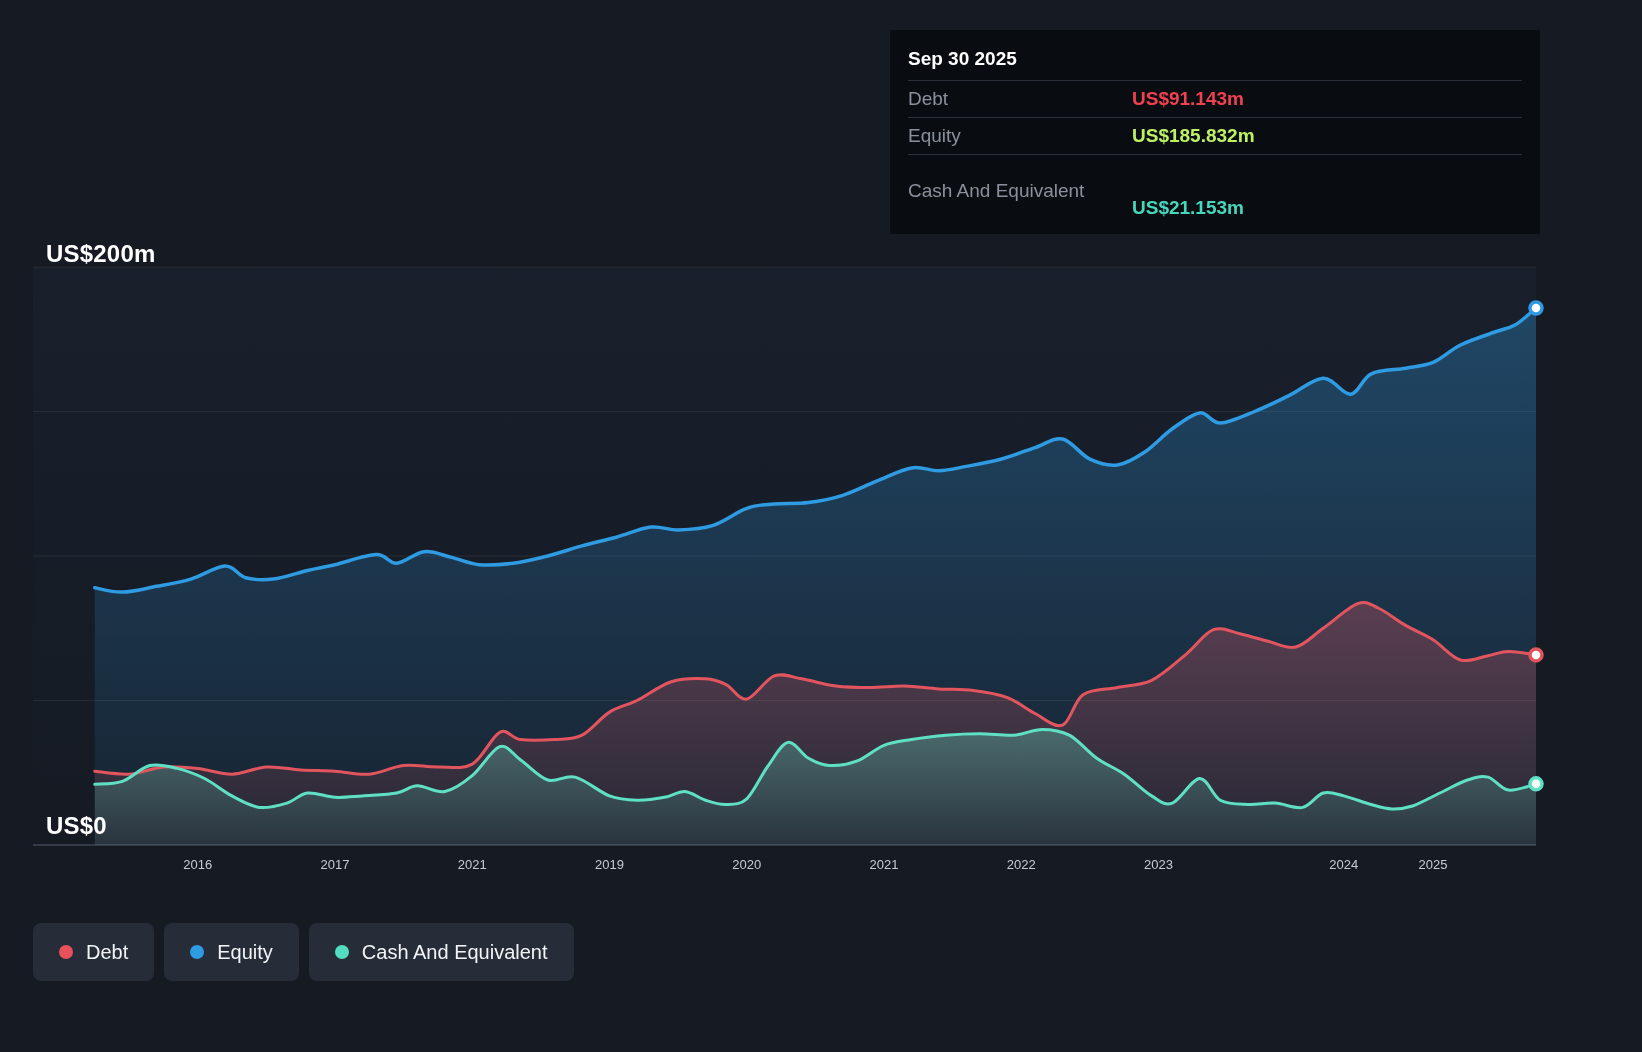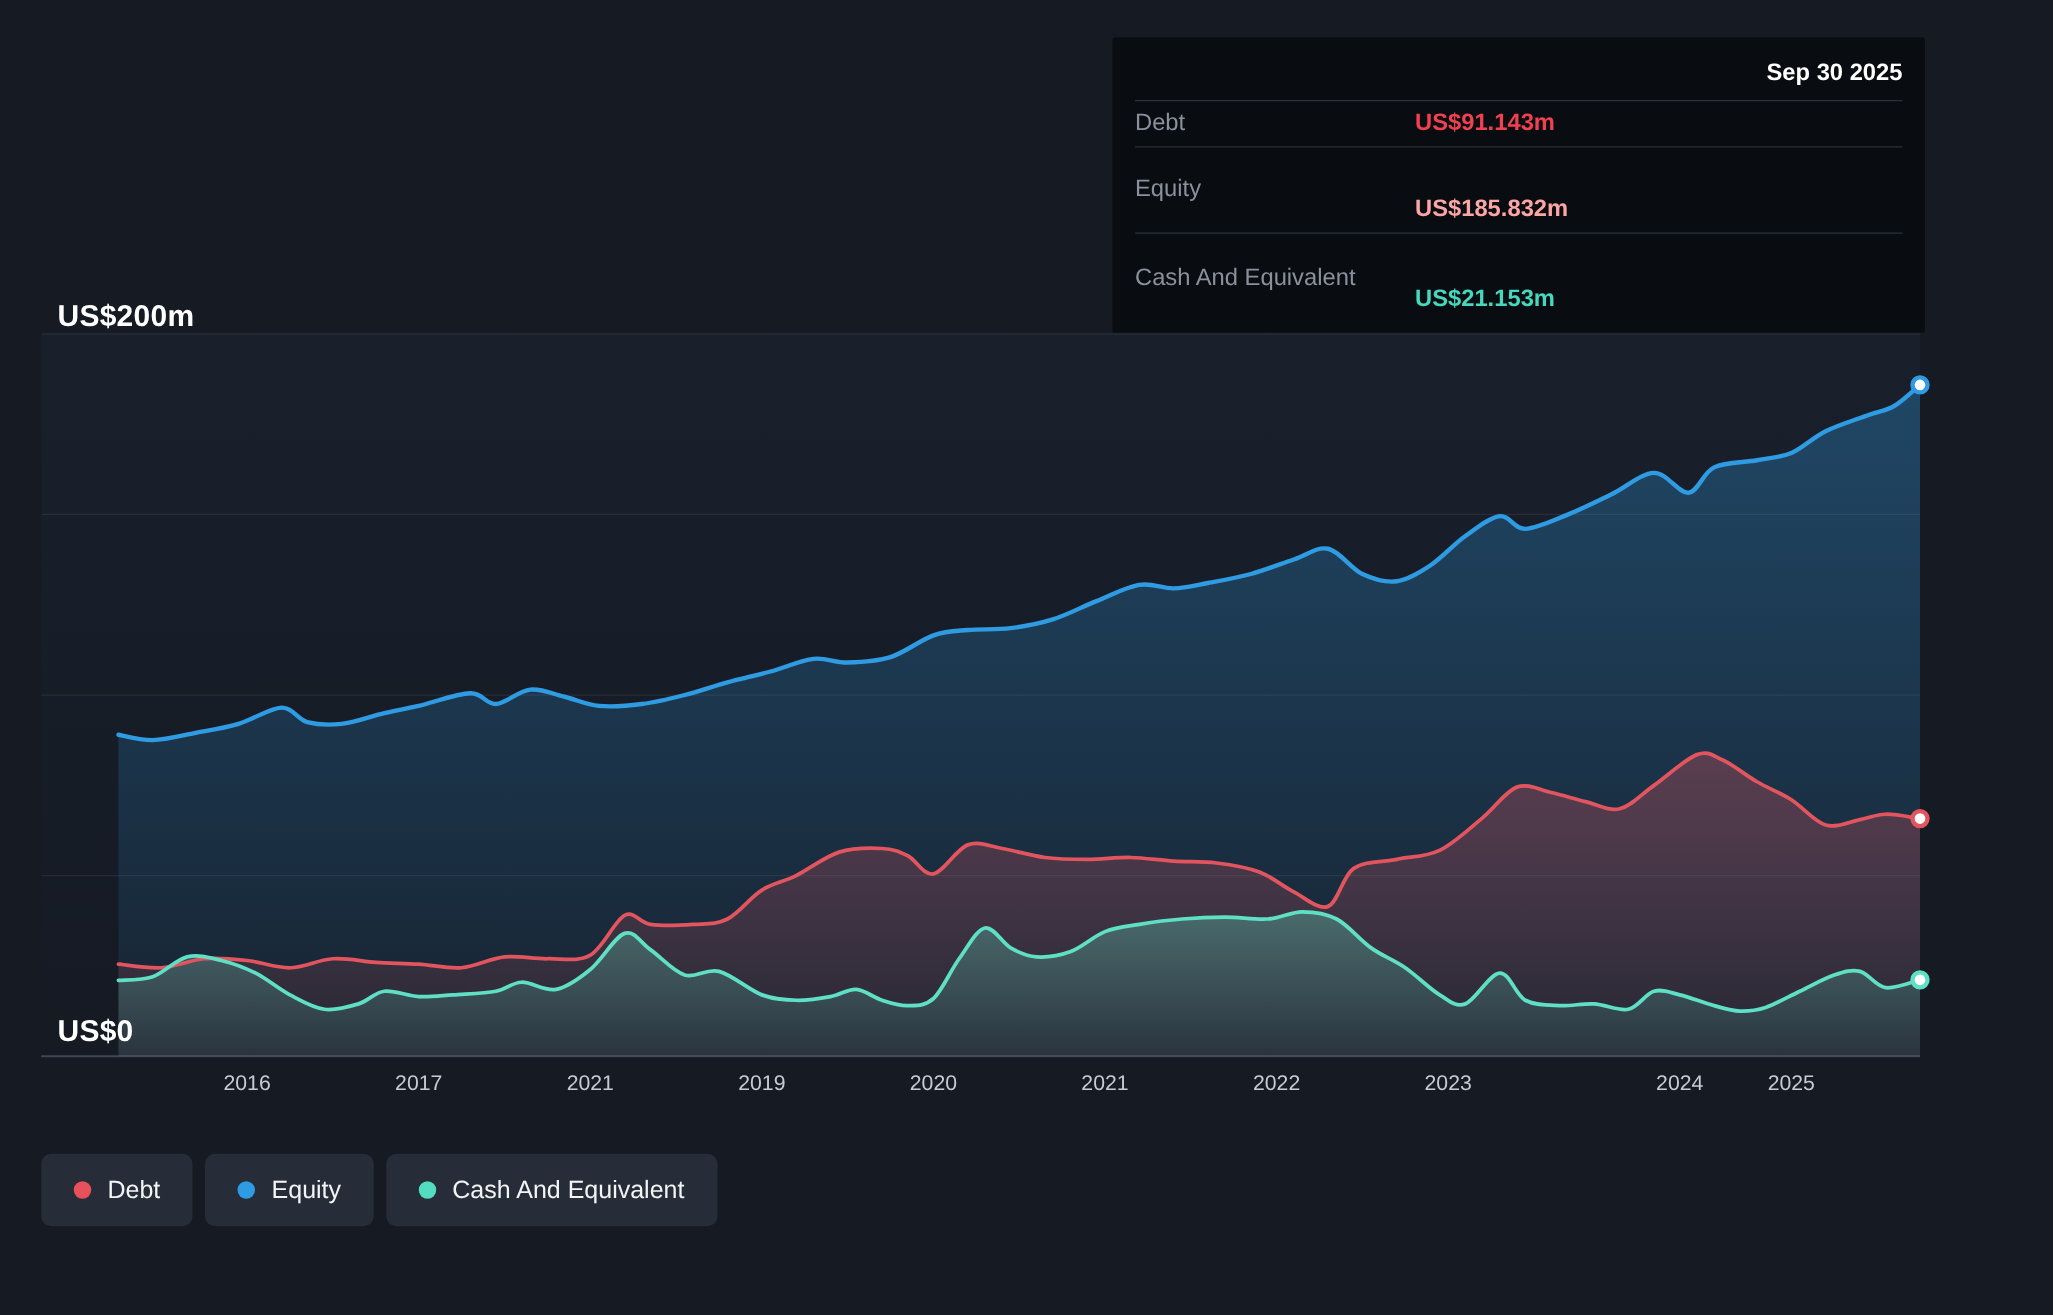--- a/index.html
+++ b/index.html
@@ -6,33 +6,33 @@
   .stage{
     position:relative;width:1642px;height:1052px;overflow:hidden;
     background:#151a23;font-family:"Liberation Sans",sans-serif;
     -webkit-font-smoothing:antialiased;
   }
   #chart-svg{position:absolute;left:0;top:0;}
   .y-label{position:absolute;left:46px;color:#ffffff;font-size:24px;font-weight:700;letter-spacing:.2px;}
   .y-top{top:240px;}
   .y-zero{top:812px;}
   #x-axis{position:absolute;left:0;top:857px;width:100%;height:30px;}
-  .x-tick{position:absolute;top:0;transform:translateX(-50%);color:#c7ccd4;font-size:17px;}
+  .x-tick{position:absolute;top:0;transform:translateX(-50%);color:#c7ccd4;font-size:13px;}
   
   .tooltip{
     position:absolute;left:890px;top:30px;width:650px;box-sizing:border-box;
     background:#090c11;color:#fff;padding:10px 18px 8px;border-radius:2px;
   }
-  .tt-date{font-size:19px;font-weight:700;padding:8px 0 10px;text-align:right;}
+  .tt-date{font-size:19px;font-weight:700;padding:8px 0 10px;}
   .tt-row{display:flex;align-items:center;font-size:19px;padding:7px 0;}
   .tt-border{border-top:1px solid #2a3039;}
   .tt-label{width:224px;color:#8b919c;flex:none;}
   .tt-value{font-weight:700;}
   .val-debt{color:#f1404f;}
-  .val-equity{color:#fca5a5;margin-top:32px;}
+  .val-equity{color:#bef264;}
   .val-cash{color:#46d8bc;margin-top:35px;}
   .tt-ratio-strong{color:#ffffff;font-weight:700;}
   .tt-muted{color:#8b919c;font-weight:400;}
   
   .legend{position:absolute;left:33px;top:923px;display:flex;gap:10px;}
   .legend-pill{
     display:flex;align-items:center;gap:13px;background:#272d38;border-radius:8px;
     padding:0 26px;height:58px;color:#f2f4f6;font-size:20px;cursor:pointer;
   }
   .legend-dot{width:14px;height:14px;border-radius:50%;flex:none;}

